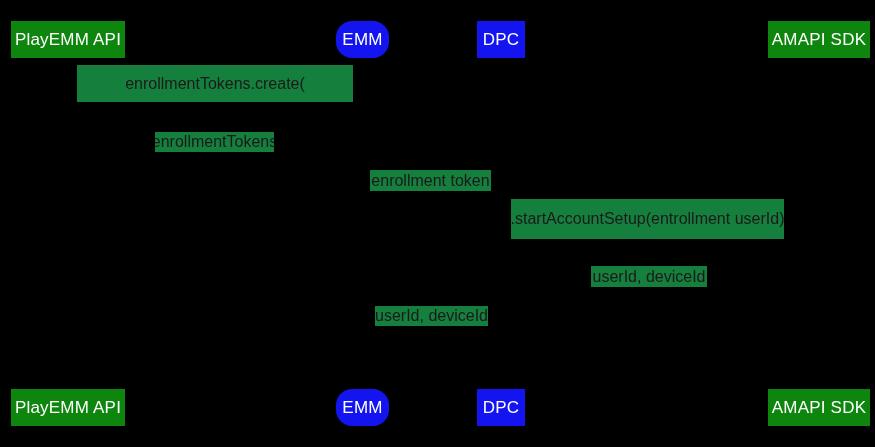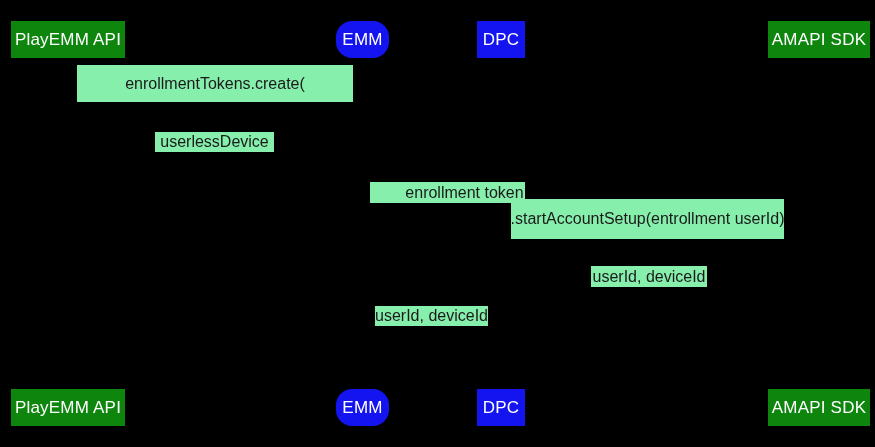--- a/index.html
+++ b/index.html
@@ -27,56 +27,56 @@
   }
   .row-top    { top: 21px; }
   .row-bottom { top: 389px; }
   .pos-playemm { left: 11px;  width: 114px; }
   .pos-emm     { left: 336px; width: 53px; border-radius: 16px;  }
   .pos-dpc     { left: 477px; width: 48px;  }
   .pos-amapi   { left: 768px; width: 102px; }
 
   .msg {
     position: absolute;
-    background: #86efac;
+    background: #15803d;
     color: #1a1a1a;
     font-size: 16px;
     line-height: 18px;
     text-align: center;
     white-space: nowrap;
     display: flex;
     flex-direction: column;
     align-items: center;
     justify-content: center;
     overflow: hidden;
   }
   .m1 { left: 77px;  top: 65px;  width: 276px; height: 37px; }
   .m2 { left: 155px; top: 132px; width: 119px; height: 20px; }
-  .m3 { left: 370px; top: 182px; width: 121px; height: 21px; padding-left: 34px; }
+  .m3 { left: 370px; top: 170px; width: 121px; height: 21px; }
   .m4 { left: 511px; top: 199px; width: 273px; height: 40px; }
   .m5 { left: 591px; top: 266px; width: 116px; height: 21px; }
   .m6 { left: 375px; top: 306px; width: 113px; height: 20px; }
   .m7 { left: 155px; top: 344px; width: 120px; height: 21px; }
 </style>
 </head>
 <body>
 
 <div class="canvas">
 
   <div class="actor row-top pos-playemm" style="background: rgb(14, 134, 14);">PlayEMM API</div>
   <div class="actor row-top pos-emm" style="background: rgb(20, 20, 240);">EMM</div>
   <div class="actor row-top pos-dpc" style="background: rgb(20, 20, 240);">DPC</div>
   <div class="actor row-top pos-amapi" style="background: rgb(14, 134, 14);">AMAPI SDK</div>
 
   <div class="msg m1">
     <span>enrollmentTokens.create(</span>
   </div>
 
   <div class="msg m2">
-    <span>userlessDevice</span>
+    <span>enrollmentTokens</span>
   </div>
 
   <div class="msg m3">
     <span>enrollment token</span>
   </div>
 
   <div class="msg m4">
     <span>.startAccountSetup(entrollment userId)</span>
   </div>
 

